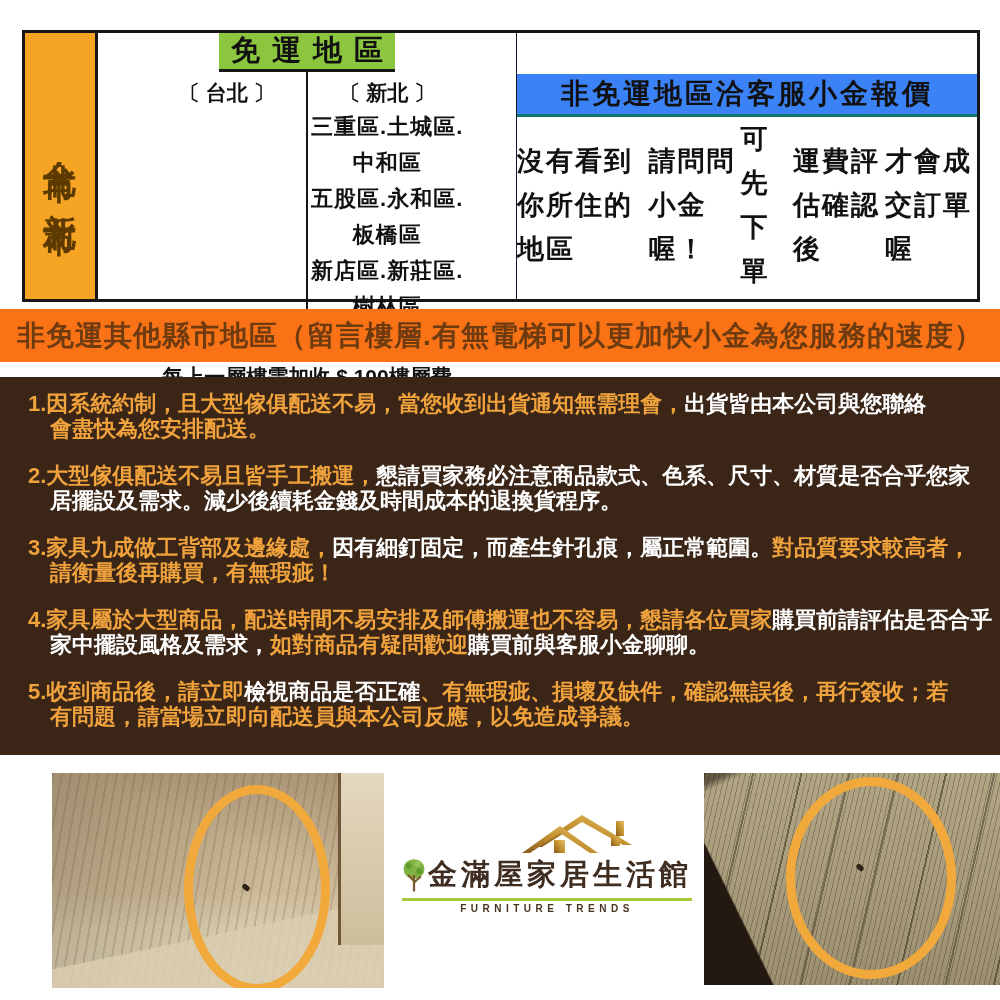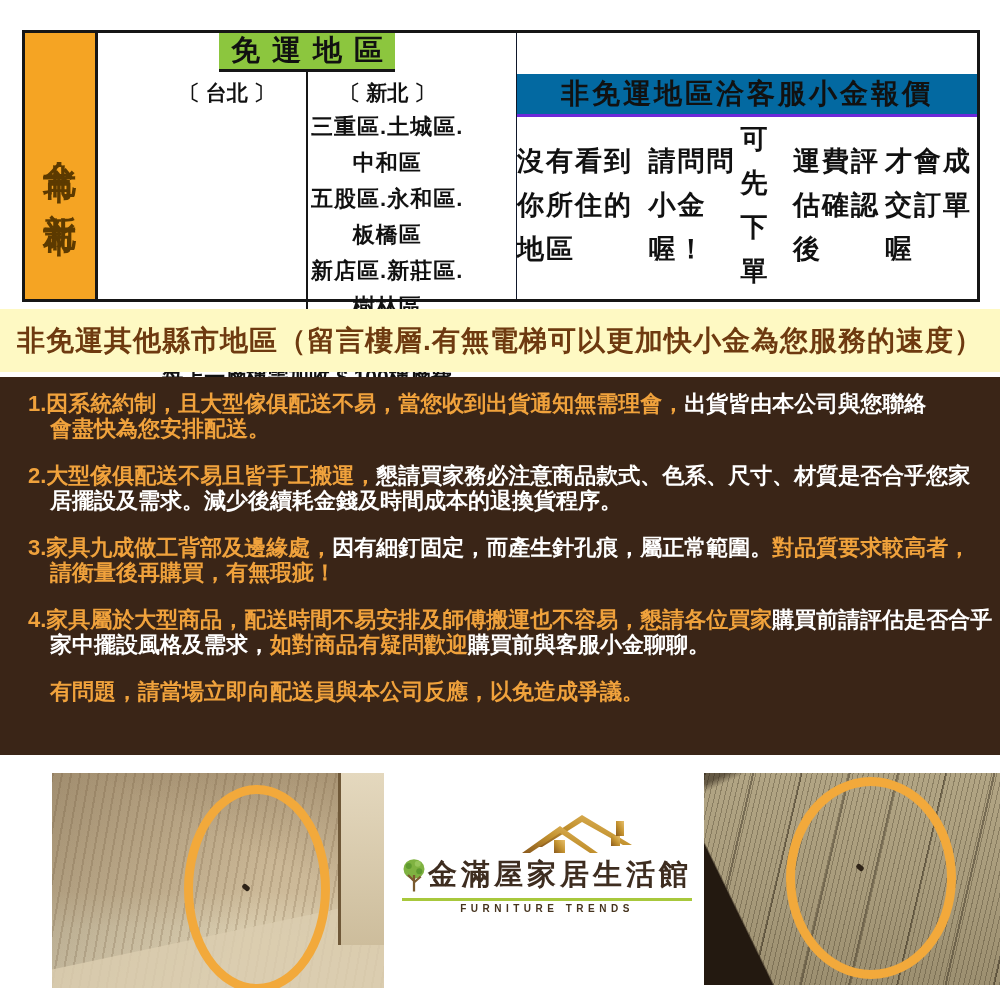--- a/index.html
+++ b/index.html
@@ -20,29 +20,29 @@
                font-size:29px;font-weight:bold;color:#111;letter-spacing:12px;text-indent:12px;}
   .free-body{flex:1;display:flex;}
   .dist{flex:1;padding-top:5px;text-align:center;}
   .dist.first{border-right:2px solid #161616;}
   .dist-title{font-size:21px;font-weight:bold;color:#111;line-height:32px;}
   .dist-line{font-size:22px;font-weight:bold;color:#111;line-height:36px;letter-spacing:1px;}
   .free-foot{height:92px;border-top:3px solid #161616;text-align:center;padding-top:5px;}
   .foot-l1,.foot-l2{font-size:21px;font-weight:bold;color:#111;line-height:29px;}
   .foot-l3{font-size:16px;font-weight:bold;color:#111;line-height:26px;}
   .col-paid{flex:1;display:flex;flex-direction:column;}
-  .paid-header{height:44px;background:#0369a1;border-bottom:3px solid #6d28d9;
+  .paid-header{height:44px;background:#3b82f6;border-bottom:3px solid #0f766e;
                display:flex;align-items:center;justify-content:center;
                font-size:28px;font-weight:bold;color:#111;letter-spacing:3px;margin-top:41px;}
   .paid-body{flex:1;display:flex;align-items:center;justify-content:center;
              padding-bottom:6px;}
   .paid-line{font-size:27px;font-weight:bold;color:#111;line-height:44px;letter-spacing:2px;}
 
   
-  .banner{position:absolute;left:0;top:309px;width:1000px;height:63px;background:#fef9c3;
+  .banner{position:absolute;left:0;top:309px;width:1000px;height:53px;background:#f97316;
           display:flex;align-items:center;justify-content:center;}
   .banner-text{font-size:28px;font-weight:bold;color:#6E3A10;letter-spacing:1px;white-space:nowrap;}
 
   
   .notes{position:absolute;left:0;top:377px;width:1000px;height:378px;background:#3A2517;
          box-sizing:border-box;padding:14px 12px 0 28px;}
   .note-para{margin-bottom:22px;}
   .note-line{font-size:22px;font-weight:bold;line-height:25px;white-space:nowrap;}
   .note-line.cont{padding-left:22px;}
   .seg-o{color:#F0A23C;}
@@ -145,20 +145,21 @@
       </div>
       <div class="note-para">
         <div class="note-line"><span class="seg-o">3.家具九成做工背部及邊緣處，</span><span class="seg-w">因有細釘固定，而產生針孔痕，屬正常範圍。</span><span class="seg-o">對品質要求較高者，</span></div>
         <div class="note-line cont"><span class="seg-o">請衡量後再購買，有無瑕疵！</span></div>
       </div>
       <div class="note-para">
         <div class="note-line"><span class="seg-o">4.家具屬於大型商品，配送時間不易安排及師傅搬運也不容易，懇請各位買家</span><span class="seg-w">購買前請評估是否合乎</span></div>
         <div class="note-line cont"><span class="seg-w">家中擺設風格及需求，</span><span class="seg-o">如對商品有疑問歡迎</span><span class="seg-w">購買前與客服小金聊聊。</span></div>
       </div>
       <div class="note-para">
+        <div class="note-line"><span class="seg-o">5.收到商品後，請立即</span><span class="seg-w">檢視商品是否正確</span><span class="seg-o">、有無瑕疵、損壞及缺件，確認無誤後，再行簽收；若</span></div>
         <div class="note-line cont"><span class="seg-o">有問題，請當場立即向配送員與本公司反應，以免造成爭議。</span></div>
       </div>
     </div>
 
   <div class="footer">
 
     <div class="photo photo-left">
       <div class="nail nail-left"></div>
       <div class="ring ring-left"></div>
     </div>

